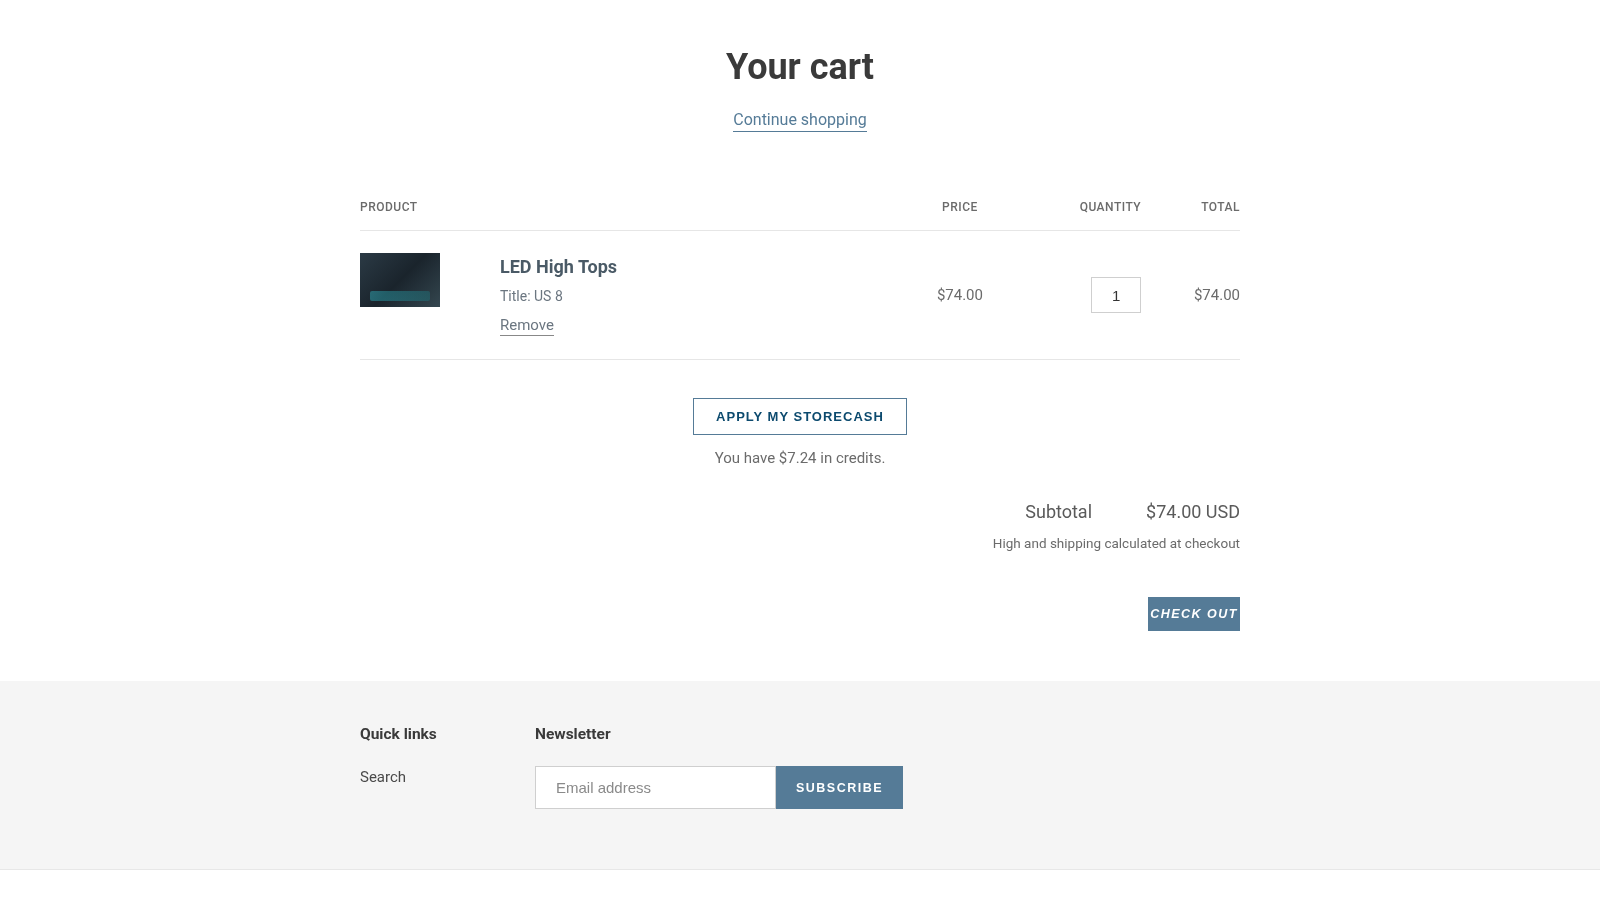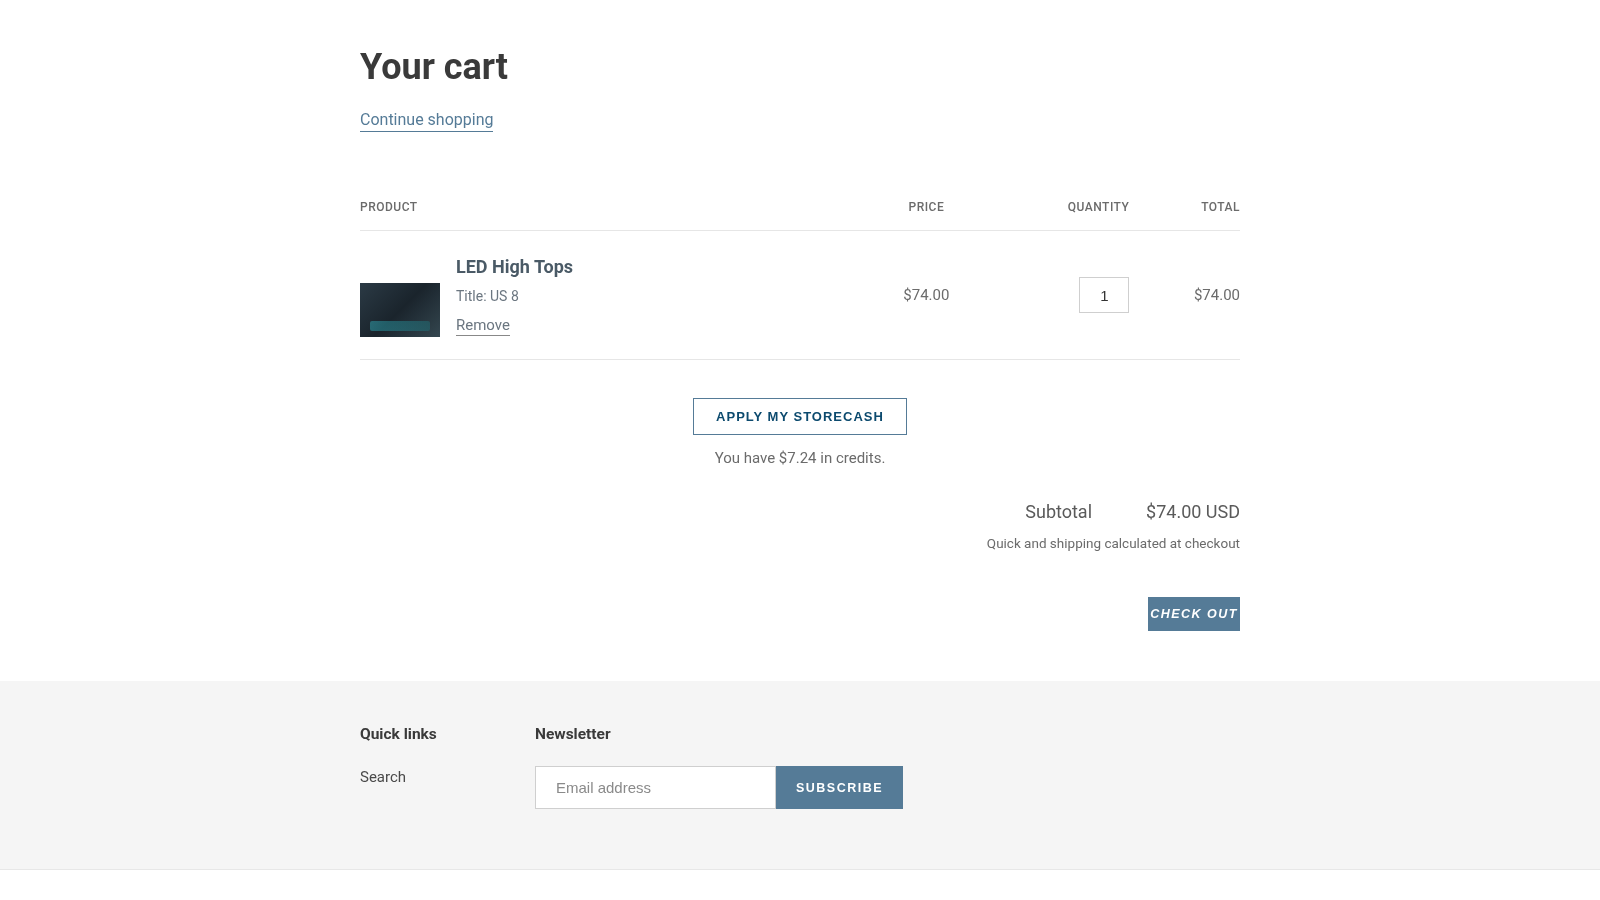--- a/index.html
+++ b/index.html
@@ -13,21 +13,21 @@
       background: #fff;
       font-size: 16px;
       line-height: 1.5;
     }
     .container {
       max-width: 912px;
       margin: 0 auto;
       padding: 0 16px;
     }
     .cart-header {
-      text-align: left;
+      text-align: center;
       padding-top: 40px;
       padding-bottom: 28px;
     }
     .cart-title {
       font-size: 36px;
       font-weight: 700;
       color: #3a3a3a;
       margin-bottom: 14px;
     }
     .continue-link {
@@ -55,22 +55,22 @@
     .cart-table th.col-price { text-align: center; }
     .cart-table th.col-qty { text-align: right; }
     .cart-table th.col-total { text-align: right; }
     .cart-table td {
       padding: 22px 0;
       border-bottom: 1px solid #e6e6e6;
       vertical-align: middle;
     }
     .product-cell {
       display: flex;
-      align-items: flex-end;
-      gap: 16px;
+      align-items: flex-start;
+      gap: 60px;
     }
     .product-img {
       width: 80px;
       height: 54px;
       background: linear-gradient(135deg, #2b3a45 0%, #1a242c 50%, #34464f 100%);
       position: relative;
       flex-shrink: 0;
     }
     .product-img::after{
       content:"";
@@ -274,21 +274,21 @@
   <div class="storecash-wrap">
     <button class="apply-btn">APPLY MY STORECASH</button>
     <div class="credits-text">You have $7.24 in credits.</div>
   </div>
 
   <div class="totals-wrap">
     <div class="subtotal-row">
       <span>Subtotal</span>
       <span>$74.00 USD</span>
     </div>
-    <div class="tax-note">Quick and shipping calculated at checkout</div>
+    <div class="tax-note">High and shipping calculated at checkout</div>
   </div>
 
   <div class="checkout-row">
     <button class="checkout-btn">CHECK OUT</button>
   </div>
 </div>
 
 <footer>
   <div class="footer-inner">
     <div class="footer-col">

